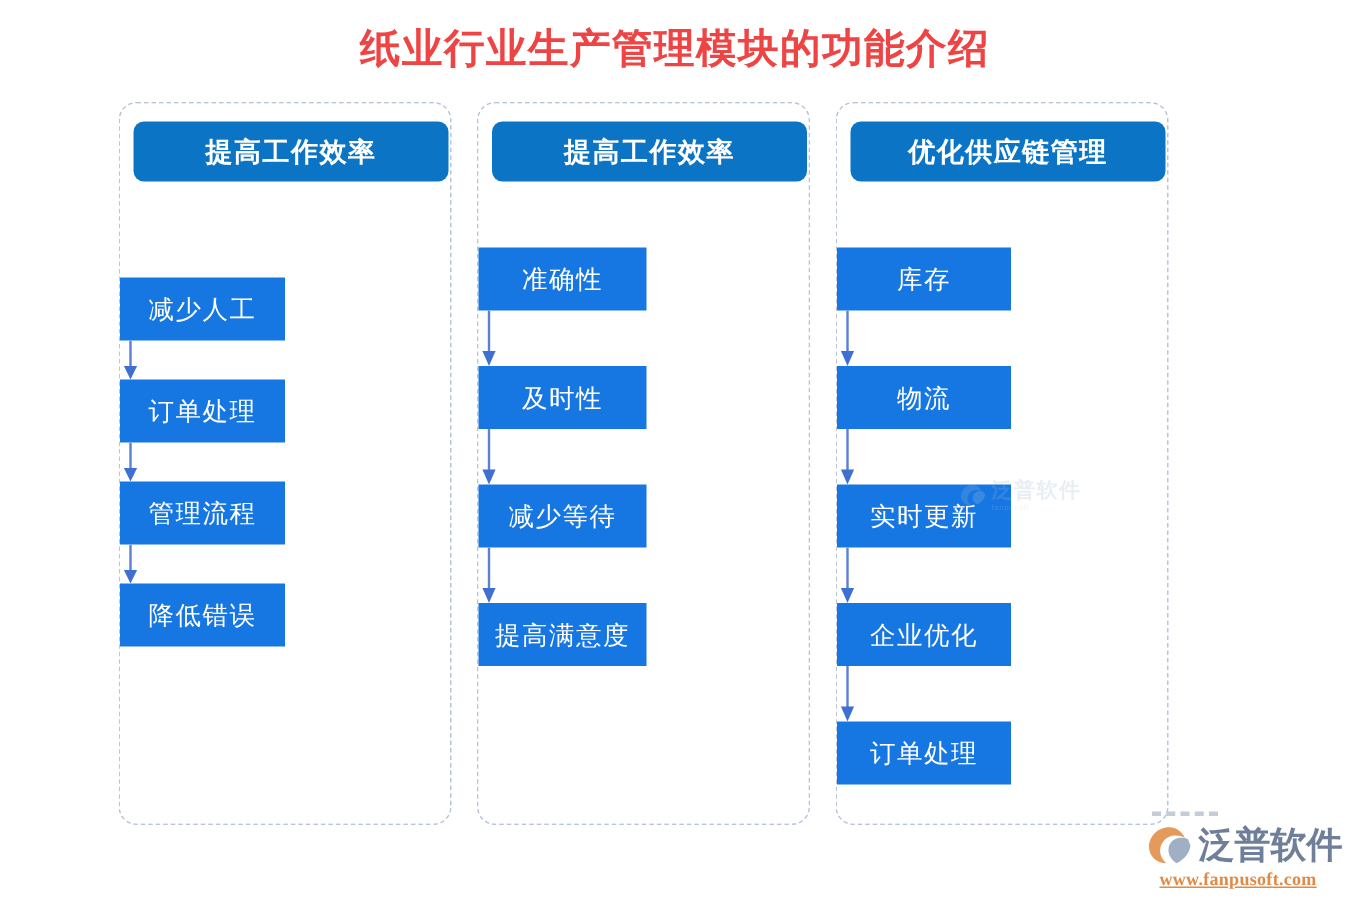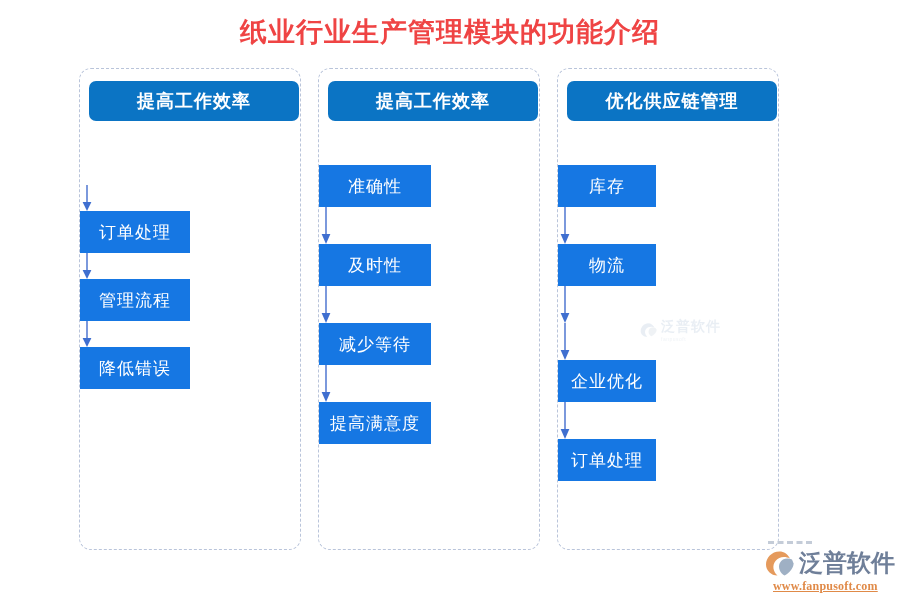--- a/index.html
+++ b/index.html
@@ -90,21 +90,21 @@
     font-family: "Liberation Serif", "DejaVu Serif", serif;
     display: flex;
     align-items: center;
     justify-content: center;
     letter-spacing: 1px;
     white-space: nowrap;
     box-sizing: border-box;
   }
   #flow-0 .flow-node { width: 110px; }
   #flow-1 .flow-node { width: 112px; }
-  #flow-2 .flow-node { width: 98px; }
+  #flow-2 .flow-node { width: 116px; }
 
   
   .connector {
     width: 14px;
     display: block;
   }
   #flow-0 .connector { height: 26px; }
   #flow-1 .connector { height: 37px; }
   #flow-2 .connector { height: 37px; }
   .connector svg { display: block; width: 14px; height: 100%; }
@@ -178,20 +178,21 @@
   }
 </style>
 </head>
 <body>
 
 <div id="page-title">纸业行业生产管理模块的功能介绍</div>
 
 <div class="column" id="column-0">
   <div class="column-header">提高工作效率</div>
   <div class="flow" id="flow-0">
+    <div class="flow-node">减少人工</div>
     <div class="connector">
       <svg viewBox="0 0 14 26" preserveAspectRatio="none" aria-hidden="true">
         <line x1="7" y1="0" x2="7" y2="18" stroke="#5b7fd4" stroke-width="1.6"></line>
         <polygon points="7,26 2.6,17 11.4,17" fill="#3f6fd0"></polygon>
       </svg>
     </div>
     <div class="flow-node">订单处理</div>
     <div class="connector">
       <svg viewBox="0 0 14 26" preserveAspectRatio="none" aria-hidden="true">
         <line x1="7" y1="0" x2="7" y2="18" stroke="#5b7fd4" stroke-width="1.6"></line>
@@ -247,20 +248,21 @@
         <polygon points="7,37 2.6,27 11.4,27" fill="#3f6fd0"></polygon>
       </svg>
     </div>
     <div class="flow-node">物流</div>
     <div class="connector">
       <svg viewBox="0 0 14 37" preserveAspectRatio="none" aria-hidden="true">
         <line x1="7" y1="0" x2="7" y2="28" stroke="#5b7fd4" stroke-width="1.6"></line>
         <polygon points="7,37 2.6,27 11.4,27" fill="#3f6fd0"></polygon>
       </svg>
     </div>
+    <div class="flow-node">实时更新</div>
     <div class="connector">
       <svg viewBox="0 0 14 37" preserveAspectRatio="none" aria-hidden="true">
         <line x1="7" y1="0" x2="7" y2="28" stroke="#5b7fd4" stroke-width="1.6"></line>
         <polygon points="7,37 2.6,27 11.4,27" fill="#3f6fd0"></polygon>
       </svg>
     </div>
     <div class="flow-node">企业优化</div>
     <div class="connector">
       <svg viewBox="0 0 14 37" preserveAspectRatio="none" aria-hidden="true">
         <line x1="7" y1="0" x2="7" y2="28" stroke="#5b7fd4" stroke-width="1.6"></line>

